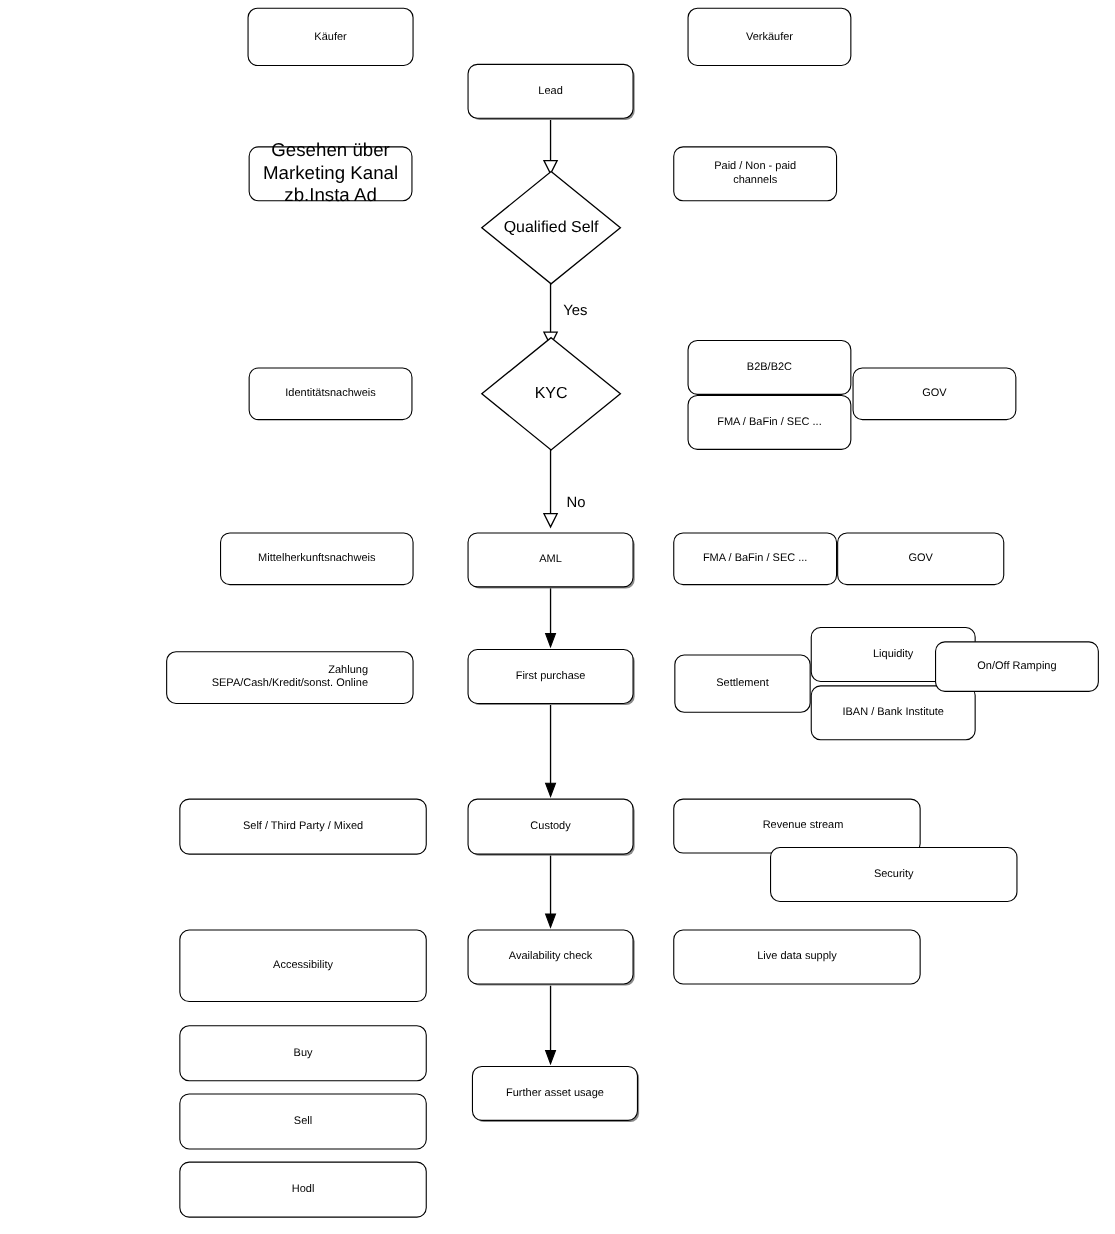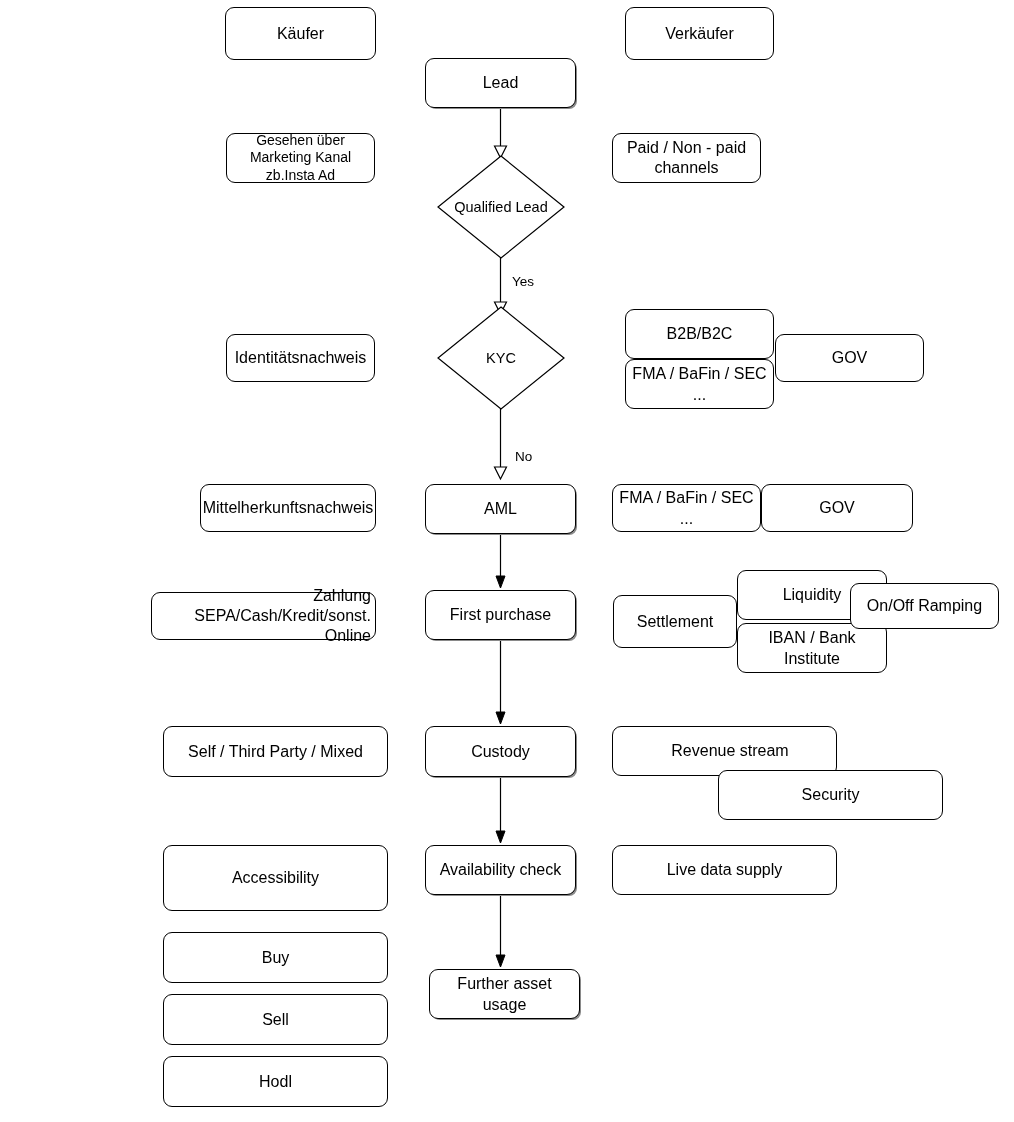--- a/index.html
+++ b/index.html
@@ -21,21 +21,21 @@
   .node {
     position: absolute;
     box-sizing: border-box;
     background: #ffffff;
     border: 1px solid #000000;
     border-radius: 9px;
     display: flex;
     align-items: center;
     justify-content: center;
     text-align: center;
-    font-size: 16px;
+    font-size: 10px;
     line-height: 1.32;
     color: #000000;
     padding: 0 4px;
     white-space: pre-line;
     z-index: 5;
   }
   .node.shadowed {
     box-shadow: 2px 2px 0 -1px #8a8a8a;
   }
   .node.tight {
@@ -129,21 +129,21 @@
     <svg width="16" height="72" viewBox="0 0 16 72">
       <line x1="7.5" y1="0" x2="7.5" y2="64" stroke="#000" stroke-width="1.2"></line>
       <polygon points="7.5,71 3,59 12,59" fill="#000000" stroke="#000" stroke-width="1"></polygon>
     </svg>
   </div>
 
   <div class="node" style="left:225px; top:7px; width:151px; height:53px;">
     <span>Käufer</span>
   </div>
 
-  <div class="node tight" style="left:226px; top:133px; width:149px; height:50px; font-size:14px; line-height:1.22;">
+  <div class="node tight" style="left:226px; top:133px; width:149px; height:50px; font-size:17px; line-height:1.22;">
     <span>Gesehen über
 Marketing Kanal
 zb.Insta Ad</span>
   </div>
 
   <div class="node" style="left:226px; top:334px; width:149px; height:48px;">
     <span>Identitätsnachweis</span>
   </div>
 
   <div class="node" style="left:200px; top:484px; width:176px; height:48px;">
@@ -176,21 +176,21 @@
   </div>
 
   <div class="node shadowed" style="left:425px; top:58px; width:151px; height:50px;">
     <span>Lead</span>
   </div>
 
   <div class="diamond" style="left:437px; top:155px; width:128px; height:104px;">
     <svg width="128" height="104" viewBox="0 0 128 104">
       <polygon points="64,1 127,52 64,103 1,52" fill="#ffffff" stroke="#000000" stroke-width="1.2"></polygon>
     </svg>
-    <div class="dlabel">Qualified Lead</div>
+    <div class="dlabel">Qualified Self</div>
   </div>
 
   <div class="diamond" style="left:437px; top:306px; width:128px; height:104px;">
     <svg width="128" height="104" viewBox="0 0 128 104">
       <polygon points="64,1 127,52 64,103 1,52" fill="#ffffff" stroke="#000000" stroke-width="1.2"></polygon>
     </svg>
     <div class="dlabel">KYC</div>
   </div>
 
   <div class="node shadowed" style="left:425px; top:484px; width:151px; height:50px;">
@@ -255,21 +255,21 @@
   </div>
 
   <div class="node" style="left:850px; top:583px; width:149px; height:46px; z-index:7;">
     <span>On/Off Ramping</span>
   </div>
 
   <div class="node" style="left:612px; top:726px; width:225px; height:50px; z-index:6;padding-left:15px;">
     <span>Revenue stream</span>
   </div>
 
-  <div class="node" style="left:718px; top:770px; width:225px; height:50px; z-index:7;">
+  <div class="node" style="left:700px; top:770px; width:225px; height:50px; z-index:7;">
     <span>Security</span>
   </div>
 
   <div class="node" style="left:612px; top:845px; width:225px; height:50px;">
     <span>Live data supply</span>
   </div>
 
 </div>
 
 </body></html>

